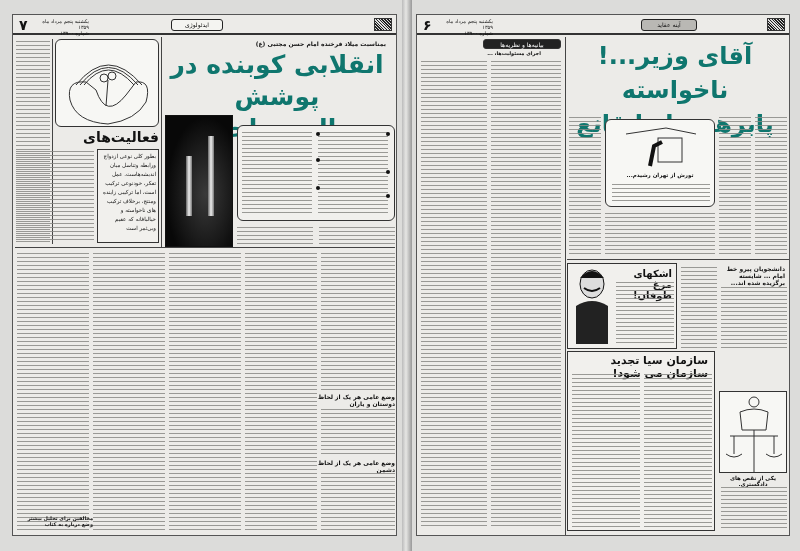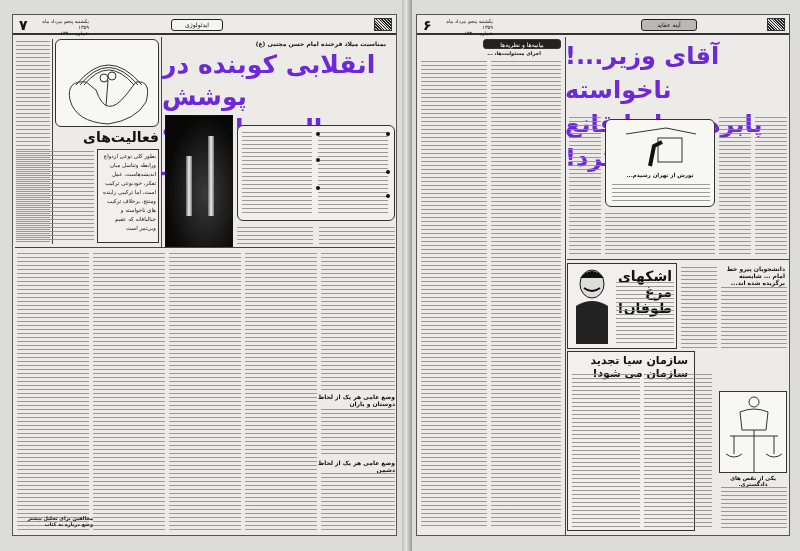--- a/index.html
+++ b/index.html
@@ -9,21 +9,21 @@
   .page { position: absolute; top: 14px; height: 522px; background: #ecebe8; border: 1px solid #555; overflow: hidden; }
   .page.left { left: 12px; width: 385px; }
   .page.right { left: 416px; width: 374px; }
   .gutter { position: absolute; left: 402px; top: 0; width: 10px; height: 551px; background: linear-gradient(90deg,#bbb,#e6e6e4 40%,#999); }
   .masthead { position: absolute; left: 0; right: 0; top: 0; height: 20px; border-bottom: 2px solid #333; }
   .pgnum { position: absolute; left: 6px; top: 2px; font: bold 14px "DejaVu Sans", sans-serif; }
   .dateline { position: absolute; left: 26px; top: 3px; font-size: 5px; line-height: 6px; direction: rtl; text-align: right; width: 50px; }
   .section-tab { position: absolute; top: 4px; height: 12px; border: 1px solid #222; border-radius: 3px; font-size: 6px; line-height: 10px; text-align: center; background: #f4f4f1; direction: rtl; }
   .section-tab.dark { background: #b9b8b4; }
   .logo { position: absolute; right: 4px; top: 3px; width: 18px; height: 13px; background: repeating-linear-gradient(45deg,#222 0 1px,#ddd 1px 2px); border: 1px solid #333; }
-  .headline { position: absolute; direction: rtl; text-align: left; font-family: "DejaVu Sans", sans-serif; font-weight: bold; color: #6d28d9; letter-spacing: -1px; }
+  .headline { position: absolute; direction: rtl; text-align: center; font-family: "DejaVu Sans", sans-serif; font-weight: bold; color: #0f766e; letter-spacing: -1px; }
   .kicker { position: absolute; direction: rtl; font-size: 6px; font-weight: bold; }
   .box { position: absolute; border: 1px solid #333; background: #f1f0ed; }
   .box.round { border-radius: 6px; border-width: 1.5px; }
   .textcol { position: absolute; background:
       repeating-linear-gradient(180deg, transparent 0 2px, #8a8a86 2px 3px, transparent 3px 4px);
       opacity: .85; }
   .rule-v { position: absolute; width: 1px; background: #444; }
   .rule-h { position: absolute; height: 1px; background: #444; }
   .photo { position: absolute; background: radial-gradient(ellipse at 60% 60%, #3a3a3a, #080808 70%); border: 1px solid #111; }
   .minaret { position: absolute; width: 6px; background: linear-gradient(90deg,#666,#eee,#777); }
@@ -158,32 +158,32 @@
 
     <div class="rule-h" style="left:150px;top:244px;width:222px;"></div>
 
     <div class="box" style="left:150px;top:248px;width:110px;height:86px;">
       <svg width="44" height="80" viewBox="0 0 44 80" style="position:absolute;left:2px;top:2px;">
         <ellipse cx="22" cy="18" rx="12" ry="14" fill="#ddd" stroke="#111"></ellipse>
         <path d="M10 12 Q22 -2 34 12" fill="#111"></path>
         <path d="M14 22 Q22 28 30 22" stroke="#111" fill="none" stroke-width="2"></path>
         <path d="M6 40 Q22 30 38 40 L38 78 L6 78Z" fill="#222"></path>
       </svg>
-      <div class="subhead" style="right:4px;top:4px;width:60px;font-size:14px;">اشکهای مرغ طوفان!</div>
+      <div class="subhead" style="right:4px;top:4px;width:60px;font-size:10px;">اشکهای مرغ طوفان!</div>
       <div class="textcol" style="left:48px;top:16px;width:58px;height:66px;"></div>
     </div>
     <div class="textcol" style="left:264px;top:250px;width:36px;height:84px;"></div>
 
     <div class="subhead" style="right:4px;top:250px;width:70px;font-size:6px;">
       <div>دانشجویان پیرو خط امام ... شایسته</div>
       <div>برگزیده شده اند...</div>
     </div>
     <div class="textcol" style="left:304px;top:270px;width:66px;height:64px;"></div>
 
-    <div class="box" style="left:150px;top:336px;width:128px;height:180px;">
+    <div class="box" style="left:150px;top:336px;width:148px;height:180px;">
       <div class="subhead" style="right:6px;top:2px;width:136px;font-size:11px;">سازمان سیا تجدید سازمان می شود!</div>
       <div class="textcol" style="left:4px;top:20px;width:68px;height:156px;"></div>
       <div class="textcol" style="left:76px;top:20px;width:68px;height:156px;"></div>
     </div>
 
     <div class="illus" style="left:302px;top:376px;width:68px;height:82px;">
       <svg width="68" height="82" viewBox="0 0 68 82">
         <circle cx="34" cy="10" r="5" fill="none" stroke="#333"></circle>
         <path d="M20 20 Q34 14 48 20 L46 38 L22 38Z" fill="none" stroke="#333"></path>
         <line x1="10" y1="44" x2="58" y2="44" stroke="#333"></line>

